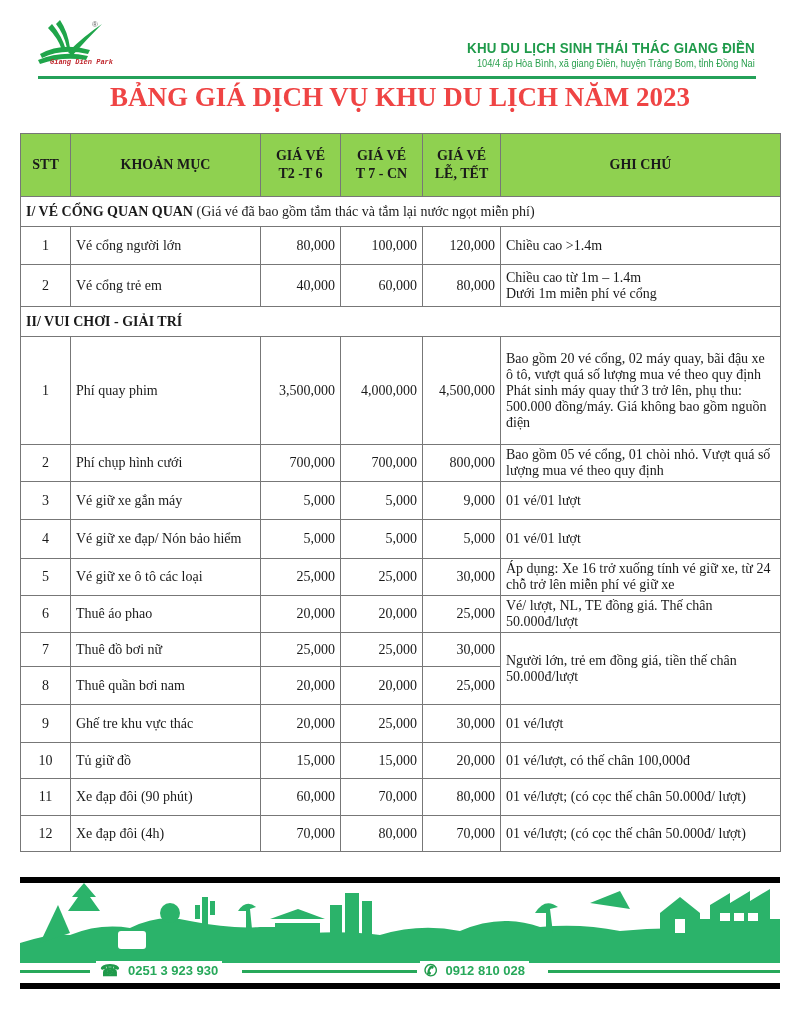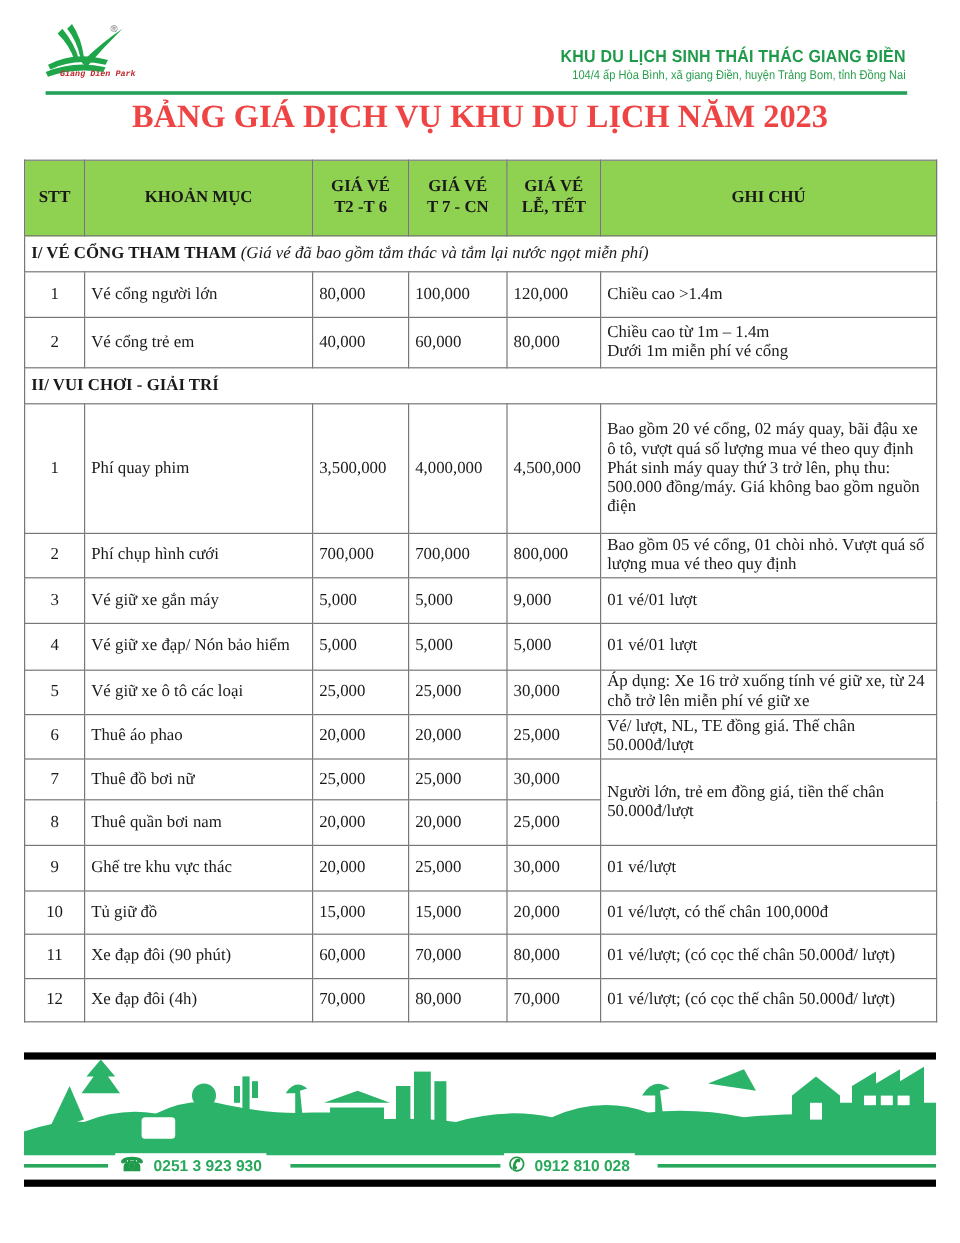--- a/index.html
+++ b/index.html
@@ -9,25 +9,25 @@
   .reg { position:absolute; left:92px; top:20px; font-size:8px; color:#666; font-family:"Liberation Sans", sans-serif; }
   .company { position:absolute; right:45px; top:40px; text-align:right; }
   .company-name { font-family:"Liberation Sans", sans-serif; font-weight:bold; font-size:14.5px; color:#1f9a4a; letter-spacing:0.2px; transform:scaleX(0.92); transform-origin:right; white-space:nowrap; }
   .company-addr { font-family:"Liberation Sans", sans-serif; font-size:10.5px; color:#2aa04e; margin-top:1px; white-space:nowrap; transform:scaleX(0.88); transform-origin:right; }
   .header-rule { position:absolute; left:38px; right:44px; top:76px; height:3px; background:#24a159; }
   .title { position:absolute; left:0; right:0; top:82px; text-align:center; font-family:"Liberation Serif", serif; font-weight:bold; font-size:27px; color:#ef4444; white-space:nowrap; }
   table.price { position:absolute; left:20px; top:133px; width:760px; border-collapse:collapse; table-layout:fixed; font-size:14px;padding-left:10px; }
   table.price td, table.price th { border:1px solid #777; padding:0 5px; vertical-align:middle; line-height:16px; }
   table.price th { background:#8fd150; font-weight:bold; font-size:14px; text-align:center; height:62px; line-height:18px; }
   .c-stt { text-align:center; }
-  .c-num { }
+  .c-num { text-align:right; }
   .c-note { font-size:14px; line-height:16px; }
   tr.section td { font-size:14px; height:29px; }
   .sec-bold { font-weight:bold; }
-  .sec-ital { font-style:italic; }
+  .sec-ital { }
   .footer { position:absolute; left:20px; top:877px; width:760px; height:112px; }
   .bar-top { position:absolute; left:0; top:0; width:100%; height:6px; background:#000; }
   .bar-bot { position:absolute; left:0; bottom:0; width:100%; height:6px; background:#000; }
   .phone-line { position:absolute; height:3px; background:#27a85a; top:93px; }
   .phone { position:absolute; top:84px; font-family:"Liberation Sans", sans-serif; font-weight:bold; font-size:13px; color:#27a85a; display:flex; align-items:center; gap:8px; background:#fff; padding:0 4px; }
   .phone-ico { font-size:16px; color:#1f9a4a; }
 </style>
 </head>
 <body>
 
@@ -64,21 +64,21 @@
       <th>KHOẢN MỤC</th>
       <th><span>GIÁ VÉ</span><br><span>T2 -T 6</span></th>
       <th><span>GIÁ VÉ</span><br><span>T 7 - CN</span></th>
       <th><span>GIÁ VÉ</span><br><span>LỄ, TẾT</span></th>
       <th>GHI CHÚ</th>
     </tr>
   </thead>
   <tbody>
     <tr class="section">
       <td colspan="6">
-        <span class="sec-bold">I/ VÉ CỔNG THAM THAM</span>
+        <span class="sec-bold">I/ VÉ CỔNG QUAN QUAN</span>
         <span class="sec-ital">(Giá vé đã bao gồm tắm thác và tắm lại nước ngọt miễn phí)</span>
       </td>
     </tr>
     <tr style="height:38px">
       <td class="c-stt">1</td>
       <td>Vé cổng người lớn</td>
       <td class="c-num">80,000</td>
       <td class="c-num">100,000</td>
       <td class="c-num">120,000</td>
       <td class="c-note">Chiều cao &gt;1.4m</td>

